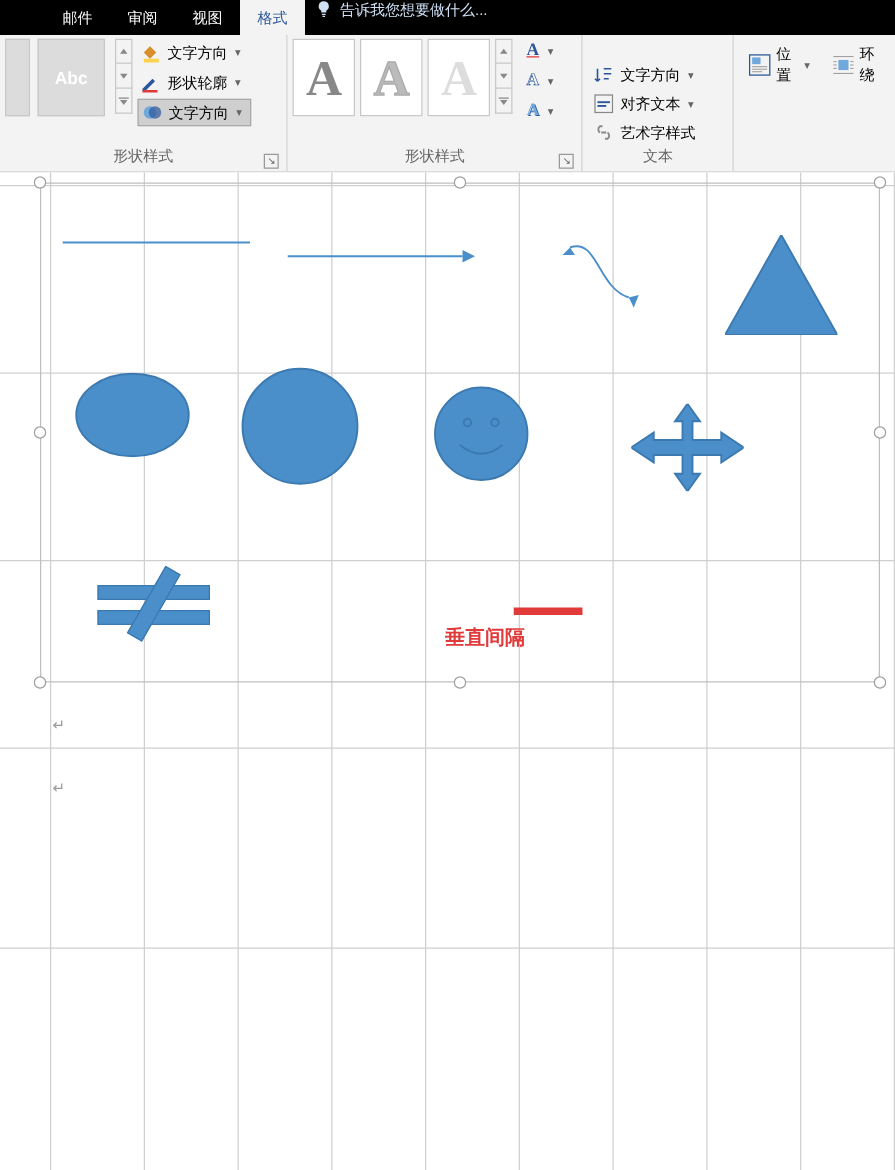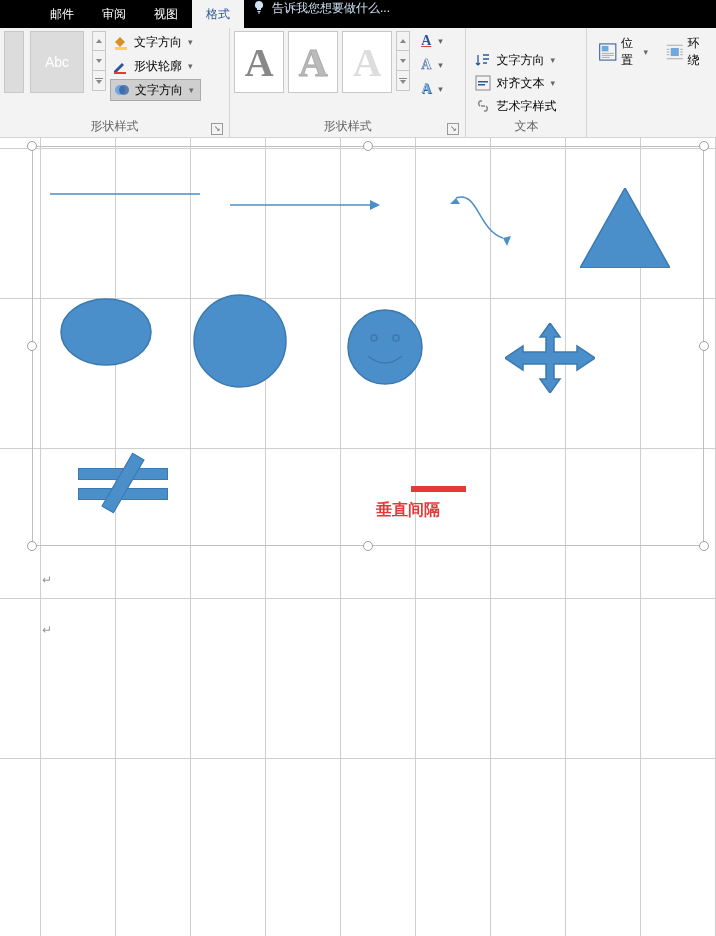--- a/index.html
+++ b/index.html
@@ -5,23 +5,23 @@
 * { margin: 0; padding: 0; box-sizing: border-box; }
 body { font-family: "Microsoft YaHei", sans-serif; font-size: 12px; background: #fff; width: 716px; height: 936px; overflow: hidden; }
 .tabs { display: flex; align-items: flex-start; background: #000000; height: 28px; color: #fff; padding-left: 36px; }
 .tab { padding: 0 14px; height: 28px; line-height: 28px; cursor: pointer; }
 .tab.active { background: #f3f3f3; color: #2b579a; }
 .tell-me { display: flex; align-items: center; color: #cfe0f4; margin-left: 8px; font-size: 12px; }
 .tell-me .bulb { margin-right: 6px; }
 .ribbon { display: flex; background: #f3f3f3; border-bottom: 1px solid #d4d4d4; height: 110px; }
 .group { display: flex; flex-direction: column; justify-content: space-between; border-right: 1px solid #d4d4d4; padding: 3px 4px 2px; }
 .group-body { display: flex; align-items: flex-start; gap: 4px; flex: 1; }
-.group-label { display: flex; justify-content: center; align-items: center; font-size: 12px; color: #666; position: relative; height: 18px; }
+.group-label { display: flex; justify-content: center; font-size: 12px; color: #666; position: relative; height: 18px; }
 .group-label .launcher { position: absolute; right: 2px; bottom: 0; width: 12px; height: 12px; border: 1px solid #999; font-size: 8px; text-align: center; line-height: 10px; color: #666; }
-.abc-box { width: 54px; height: 62px; background: #dcdcdc; border: 1px solid #c8c8c8; display: flex; align-items: center; justify-content: center; color: #fff; font-weight: normal; font-size: 14px; margin-right: 2px; }
+.abc-box { width: 54px; height: 62px; background: #dcdcdc; border: 1px solid #c8c8c8; display: flex; align-items: center; justify-content: center; color: #fff; font-weight: bold; font-size: 14px; margin-right: 2px; }
 .abc-box.first { width: 20px; }
 .menu-stack { display: flex; flex-direction: column; gap: 2px; }
 .menu-item { display: flex; align-items: center; height: 22px; padding: 0 6px 0 2px; gap: 4px; cursor: pointer; white-space: nowrap; }
 .menu-item.active { background: #cfcfcf; border: 1px solid #aaa; }
 .icon-sm { width: 18px; height: 18px; display: inline-flex; align-items: center; justify-content: center; }
 .dd { font-size: 9px; color: #666; margin-left: 2px; }
 .wa-letter { width: 50px; height: 62px; border: 1px solid #c8c8c8; display: flex; align-items: center; justify-content: center; font-family: Georgia, serif; font-size: 40px; font-weight: bold; cursor: pointer; }
 .wa1 { color: #888; background: #fff; }
 .wa2 { color: #bbb; background: #fff; -webkit-text-stroke: 1px #aaa; }
 .wa3 { color: #ddd; background: #fff; }
@@ -294,17 +294,17 @@
       <path fill="#4a8fca" stroke="#3b79b0" stroke-width="1.5" d="M45 0 L55 14 H49 V29 H72 V23 L90 35 L72 47 V41 H49 V56 H55 L45 70 L35 56 H41 V41 H18 V47 L0 35 L18 23 V29 H41 V14 H35 Z"></path>
     </svg>
 
   <div style="position:absolute;left:78px;top:320px;width:90px;height:50px">
     <div class="not-equal-bar" style="left:0;top:10px;width:90px;height:12px"></div>
     <div class="not-equal-bar" style="left:0;top:30px;width:90px;height:12px"></div>
     <div class="not-equal-bar" style="left:38px;top:-6px;width:14px;height:62px;transform:rotate(30deg)"></div>
   </div>
 
   <div class="red-bar" style="left:411px;top:348px;width:55px;height:6px"></div>
-  <div class="red-text" style="left:376px;top:362px">垂直间隔</div>
+  <div class="red-text" style="left:356px;top:362px">垂直间隔</div>
 
   <div class="para-mark" style="left:42px;top:435px">↵</div>
   <div class="para-mark" style="left:42px;top:485px">↵</div>
 </div>
 
 </body></html>

